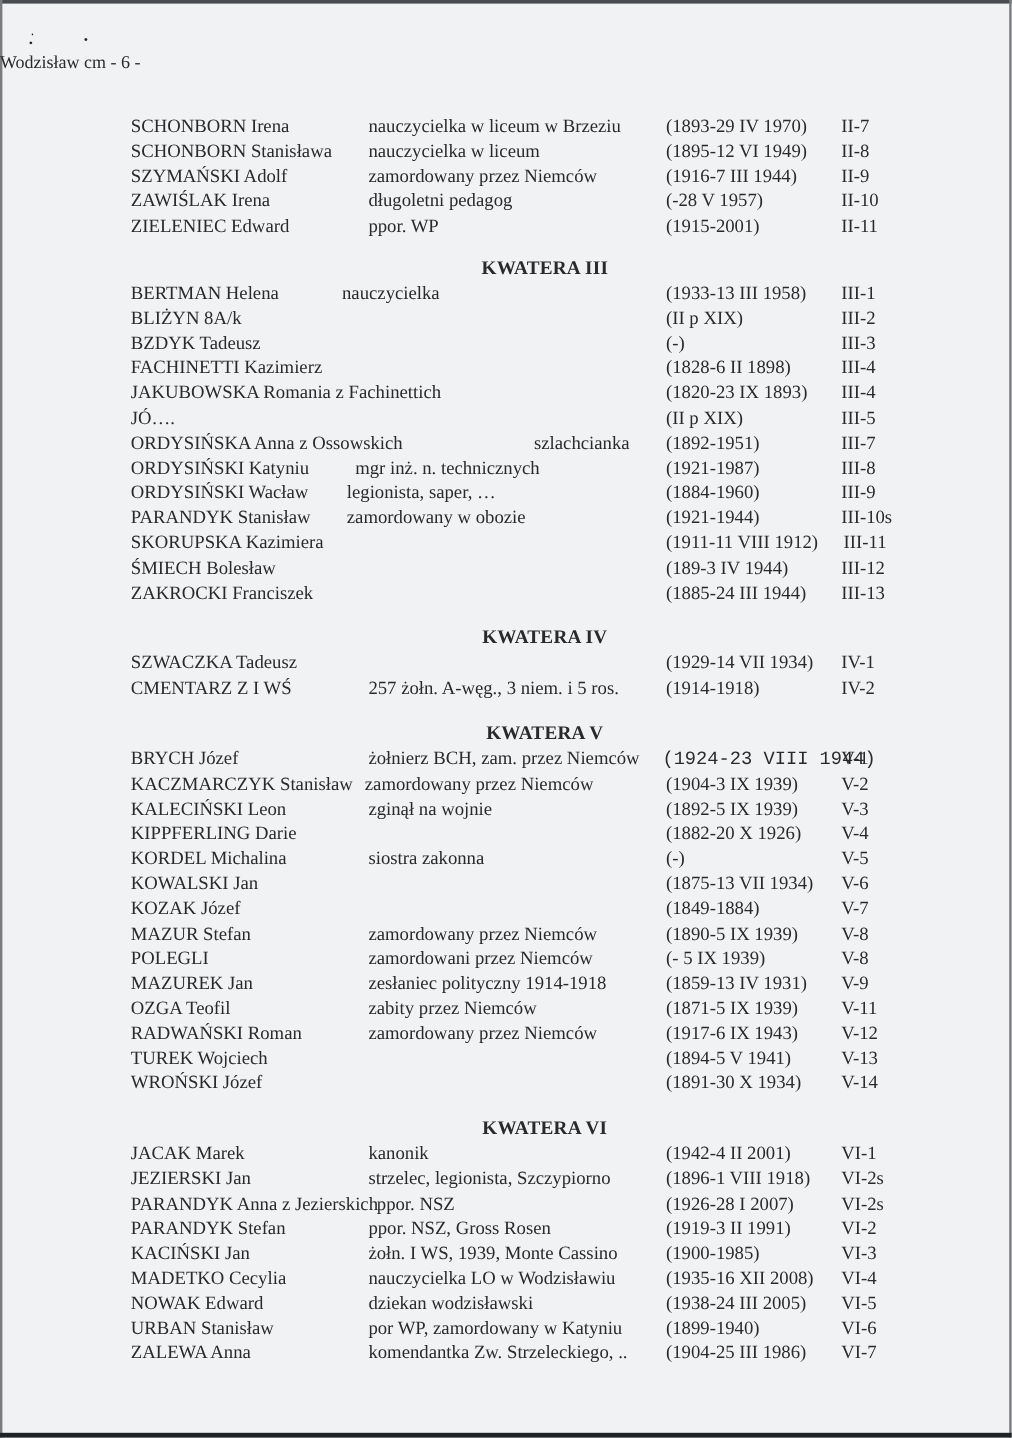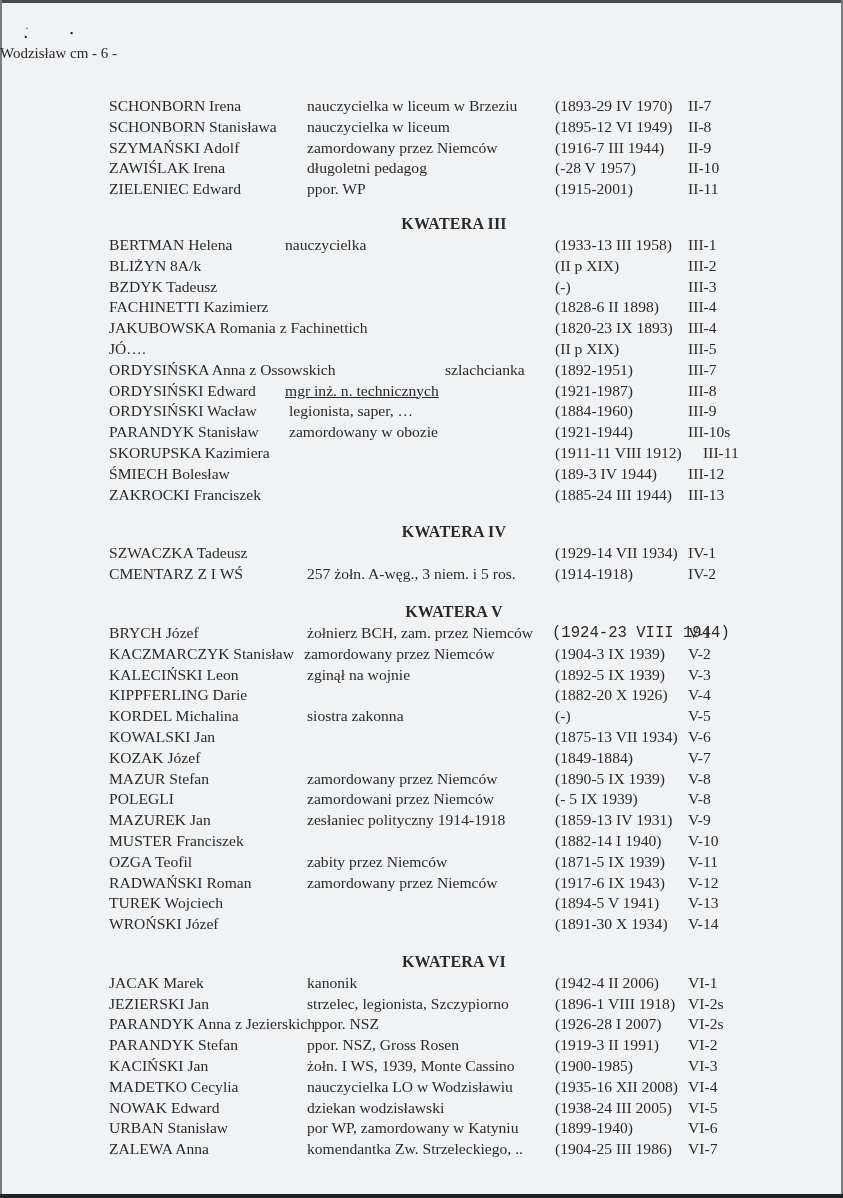--- a/index.html
+++ b/index.html
@@ -24,21 +24,21 @@
   .section-title {
     text-align: center; font-weight: bold; font-size: 16px;
     margin: 0; height: 22px; line-height: 22px; padding-left: 30px;
     letter-spacing: 0.2px;
   }
   .row { position: relative; height: 20.8px; font-size: 15.6px; white-space: nowrap; line-height: 20.8px; }
   .row span { position: absolute; top: 0; }
   .c-name { left: 0; }
   .c-desc { left: 198px; text-align: center; }
   .c-dates { left: 446px; }
-  .c-plot { left: 579px; }
+  .c-plot { left: 592px; }
   .gap-a { height: 13px; }
   .gap-b { height: 16px; }
 </style>
 </head>
 <body>
 
 <div class="frame-top"></div>
 <div class="frame-left"></div>
 <div class="frame-right"></div>
 <div class="frame-bottom"></div>
@@ -123,22 +123,22 @@
         <span class="c-dates">(II p XIX)</span>
         <span class="c-plot">III-5</span>
       </div>
       <div class="row">
         <span class="c-name">ORDYSIŃSKA Anna z Ossowskich</span>
         <span class="c-desc" style="left: 300px; margin-left: 36px;">szlachcianka</span>
         <span class="c-dates">(1892-1951)</span>
         <span class="c-plot">III-7</span>
       </div>
       <div class="row">
-        <span class="c-name">ORDYSIŃSKI Edward</span>
-        <span class="c-desc" style="left: 176px; text-decoration: underline;">mgr inż. n. technicznych</span>
+        <span class="c-name">ORDYSIŃSKI Katyniu</span>
+        <span class="c-desc" style="left: 187px;">mgr inż. n. technicznych</span>
         <span class="c-dates">(1921-1987)</span>
         <span class="c-plot">III-8</span>
       </div>
       <div class="row">
         <span class="c-name">ORDYSIŃSKI Wacław</span>
         <span class="c-desc" style="left: 180px;">legionista, saper, …</span>
         <span class="c-dates">(1884-1960)</span>
         <span class="c-plot">III-9</span>
       </div>
       <div class="row">
@@ -239,26 +239,20 @@
         <span class="c-dates">(- 5 IX 1939)</span>
         <span class="c-plot">V-8</span>
       </div>
       <div class="row">
         <span class="c-name">MAZUREK Jan</span>
         <span class="c-desc">zesłaniec polityczny 1914-1918</span>
         <span class="c-dates">(1859-13 IV 1931)</span>
         <span class="c-plot">V-9</span>
       </div>
       <div class="row">
-        <span class="c-name">MUSTER Franciszek</span>
-        <span class="c-desc"></span>
-        <span class="c-dates">(1882-14 I 1940)</span>
-        <span class="c-plot">V-10</span>
-      </div>
-      <div class="row">
         <span class="c-name">OZGA Teofil</span>
         <span class="c-desc">zabity przez Niemców</span>
         <span class="c-dates">(1871-5 IX 1939)</span>
         <span class="c-plot">V-11</span>
       </div>
       <div class="row">
         <span class="c-name">RADWAŃSKI Roman</span>
         <span class="c-desc">zamordowany przez Niemców</span>
         <span class="c-dates">(1917-6 IX 1943)</span>
         <span class="c-plot">V-12</span>
@@ -275,21 +269,21 @@
         <span class="c-dates">(1891-30 X 1934)</span>
         <span class="c-plot">V-14</span>
       </div>
     </div>
     <div>
       <div class="gap-b"></div>
       <div class="section-title">KWATERA VI</div>
       <div class="row">
         <span class="c-name">JACAK Marek</span>
         <span class="c-desc">kanonik</span>
-        <span class="c-dates">(1942-4 II 2006)</span>
+        <span class="c-dates">(1942-4 II 2001)</span>
         <span class="c-plot">VI-1</span>
       </div>
       <div class="row">
         <span class="c-name">JEZIERSKI Jan</span>
         <span class="c-desc">strzelec, legionista, Szczypiorno</span>
         <span class="c-dates">(1896-1 VIII 1918)</span>
         <span class="c-plot">VI-2s</span>
       </div>
       <div class="row">
         <span class="c-name">PARANDYK Anna z Jezierskich</span>

